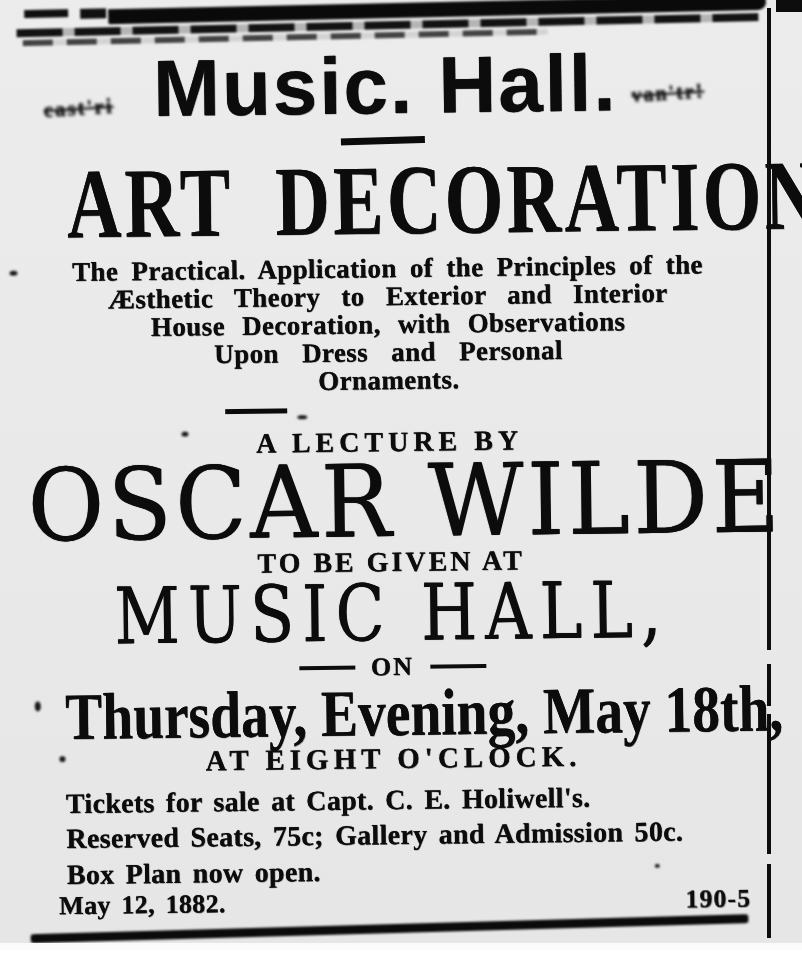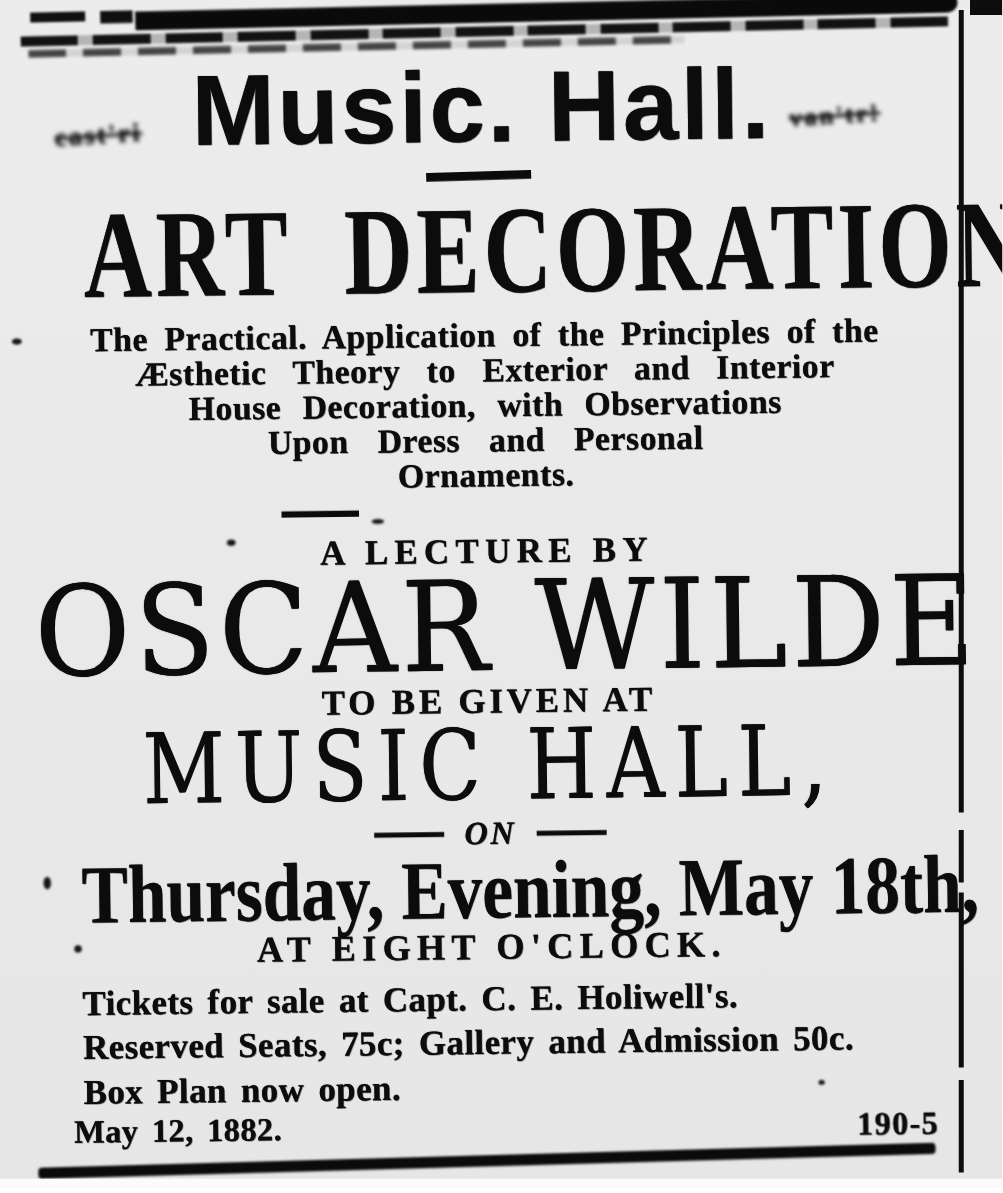--- a/index.html
+++ b/index.html
@@ -51,21 +51,21 @@
   #kicker{top:428px;font-weight:bold;font-size:28px;line-height:1;letter-spacing:5px;}
   #speaker{top:452px;font-family:"DejaVu Serif","Liberation Serif",serif;font-weight:400;font-size:100px;line-height:1;
     letter-spacing:4px;transform:scale(0.93,1);
     text-shadow:.8px 0 0 currentColor,0 0 1px rgba(0,0,0,.6);}
   #subkicker{top:548px;font-weight:bold;font-size:28px;line-height:1;letter-spacing:3px;}
   #venue{top:574px;font-family:"DejaVu Serif","Liberation Serif",serif;font-weight:400;font-size:78px;line-height:1;
     letter-spacing:10px;transform:scale(0.82,1);
     text-shadow:.8px 0 0 currentColor,0 0 1px rgba(0,0,0,.55);}
   #on-row{top:652px;left:0;right:22px;display:flex;align-items:center;justify-content:center;gap:16px;height:30px;}
   #on-row .dash{width:56px;height:4px;background:#0c0c0c;filter:blur(.4px);}
-  #on-row .on-label{font-weight:bold;font-size:26px;letter-spacing:2px;font-style:italic;}
+  #on-row .on-label{font-weight:bold;font-size:26px;letter-spacing:2px;}
   #date-line{top:678px;font-weight:bold;font-size:66px;line-height:1.05;transform:scale(0.84,1);}
   #time-line{top:744px;font-weight:bold;font-size:29px;line-height:1;letter-spacing:5px;}
 
   
   .notice{left:62px;font-weight:bold;font-size:28px;line-height:1.1;letter-spacing:.3px;word-spacing:4px;}
   #notice-tickets{top:785px;}
   #notice-prices{top:820px;}
   #notice-box{top:856px;}
   #notice-date{top:888px;left:54px;font-size:26px;}
   #ad-number{top:888px;right:56px;font-weight:bold;font-size:26px;letter-spacing:1px;filter:blur(.4px);}

